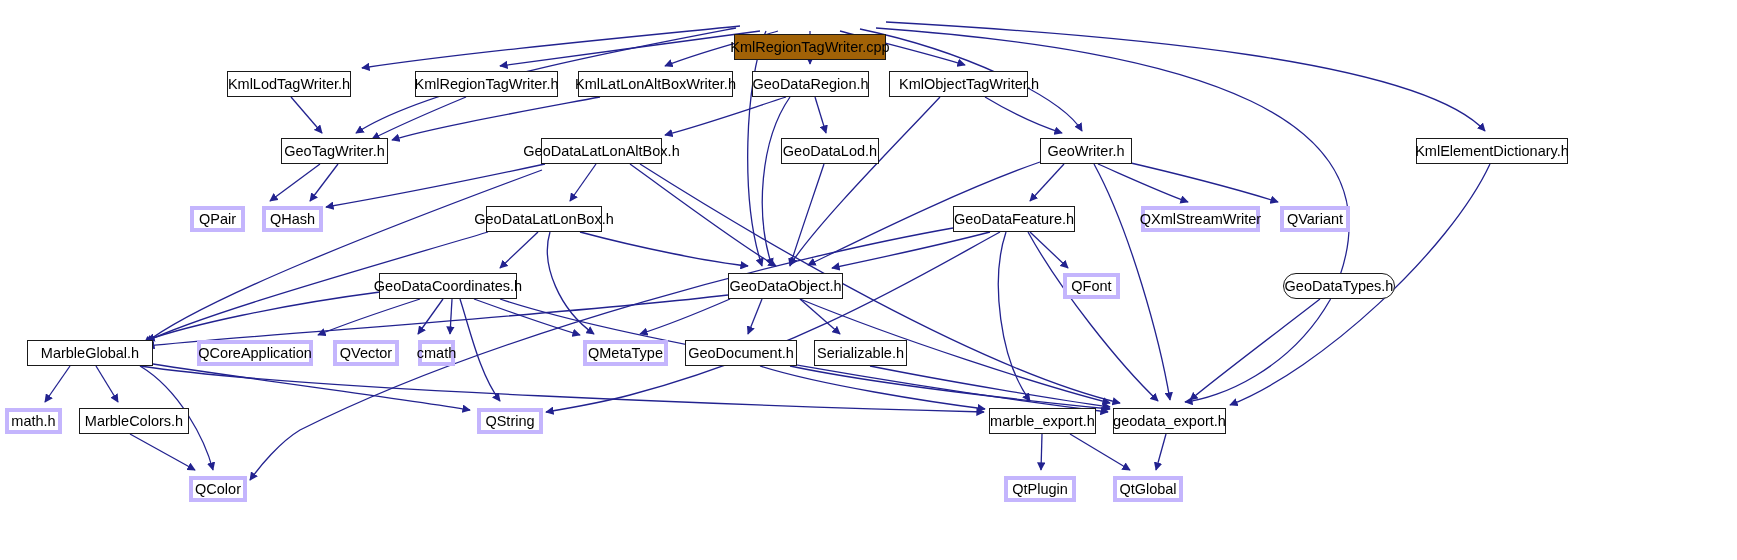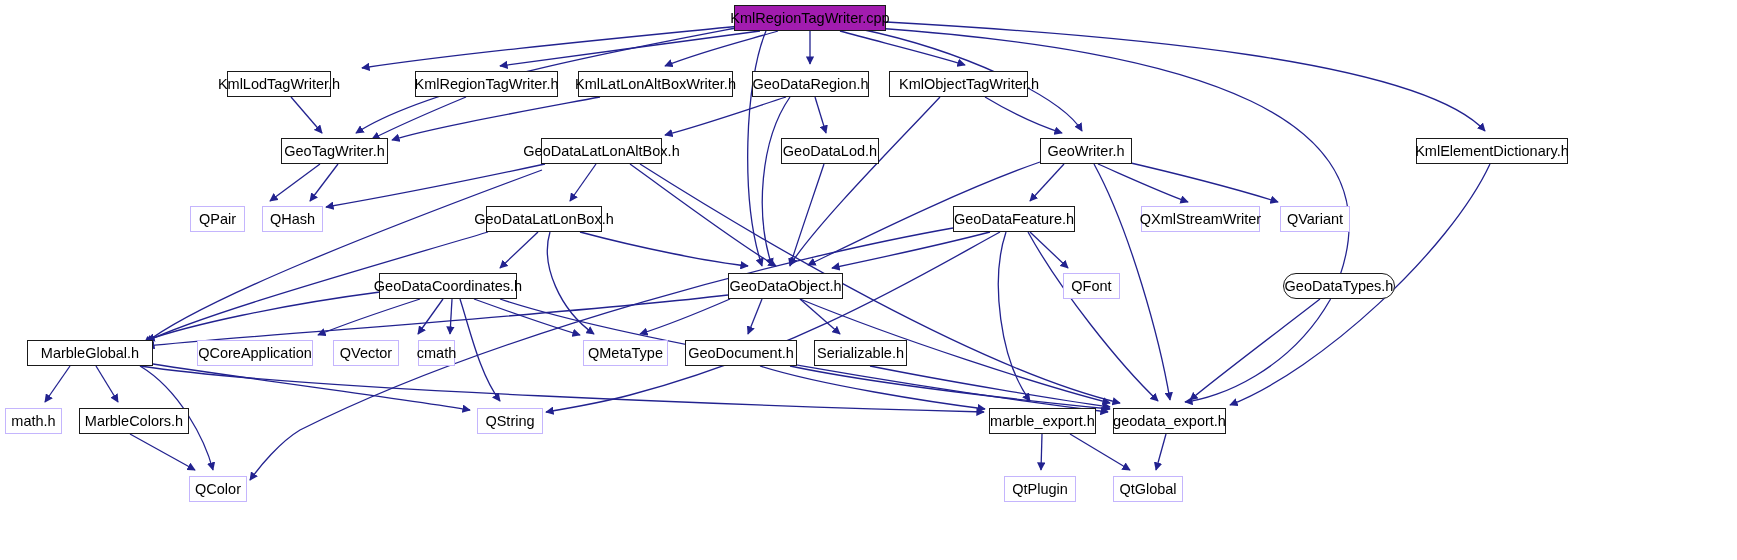--- a/index.html
+++ b/index.html
@@ -27,32 +27,33 @@
     box-sizing: border-box;
     display: flex;
     align-items: center;
     justify-content: center;
     white-space: nowrap;
     font-size: 14.5px;
     line-height: 1;
     letter-spacing: 0px;
     color: #000000;
     background: #ffffff;
-    border: 1px solid #c4b5fd;
+    border: 4px solid #c4b5fd;
     height: 26px;
     z-index: 5;
   }
   
   .node.internal {
     border: 1.6px solid #1a1a1a;
   }
   
   .node.root {
-    background: #a21caf;
+    background: #a16207;
     border: 1.6px solid #1a1a1a;
+    margin-top: 29px;
   }
   .node-label {
     pointer-events: none;
   }
 </style>
 </head>
 <body>
 
 <div id="graph">
 
@@ -173,21 +174,21 @@
       <path d="M 1042 434 L 1041 470"></path>
       <path d="M 1070 434 L 1130 470"></path>
       <path d="M 1166 434 L 1156 470"></path>
     </g>
   </svg>
 
   <div id="node-layer">
       <div class="node root" style="left: 734px; top: 5px; width: 152px;">
         <span class="node-label">KmlRegionTagWriter.cpp</span>
       </div>
-      <div class="node internal" style="left: 227px; top: 71px; width: 104px;">
+      <div class="node internal" style="left: 227px; top: 71px; width: 124px;">
         <span class="node-label">KmlLodTagWriter.h</span>
       </div>
       <div class="node internal" style="left: 415px; top: 71px; width: 143px;">
         <span class="node-label">KmlRegionTagWriter.h</span>
       </div>
       <div class="node internal" style="left: 578px; top: 71px; width: 155px;">
         <span class="node-label">KmlLatLonAltBoxWriter.h</span>
       </div>
       <div class="node internal" style="left: 752px; top: 71px; width: 117px;">
         <span class="node-label">GeoDataRegion.h</span>

